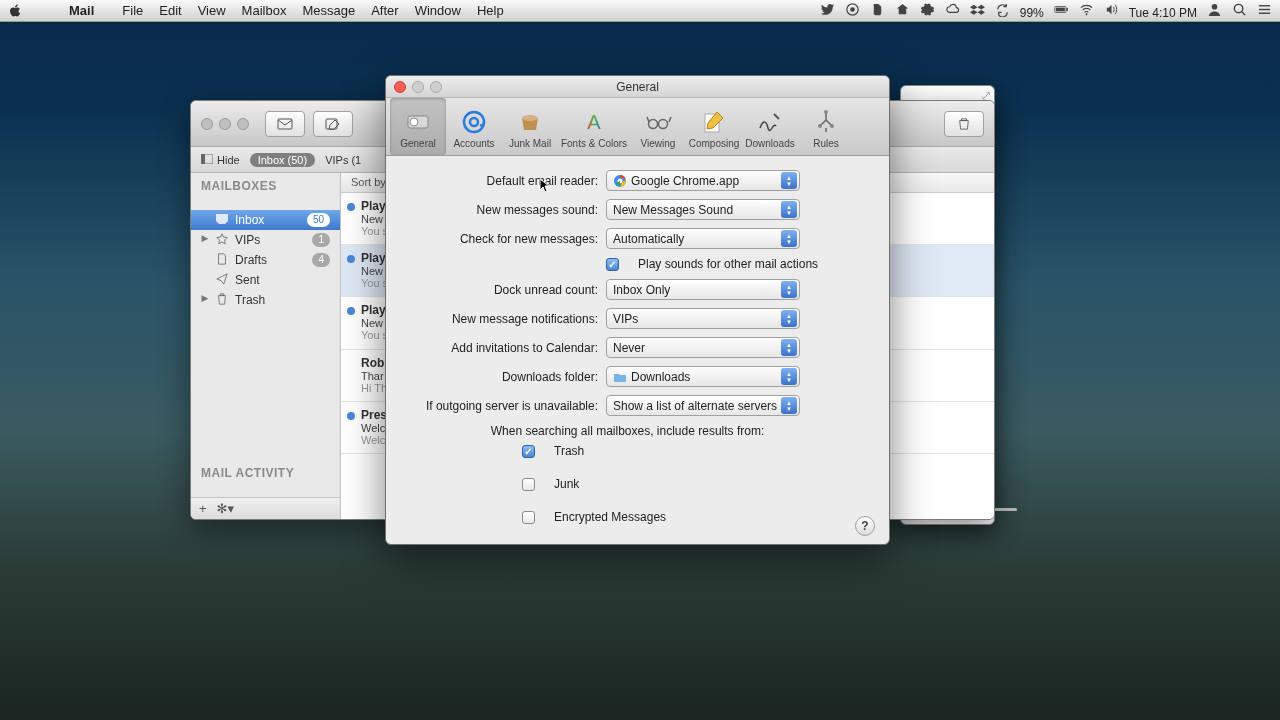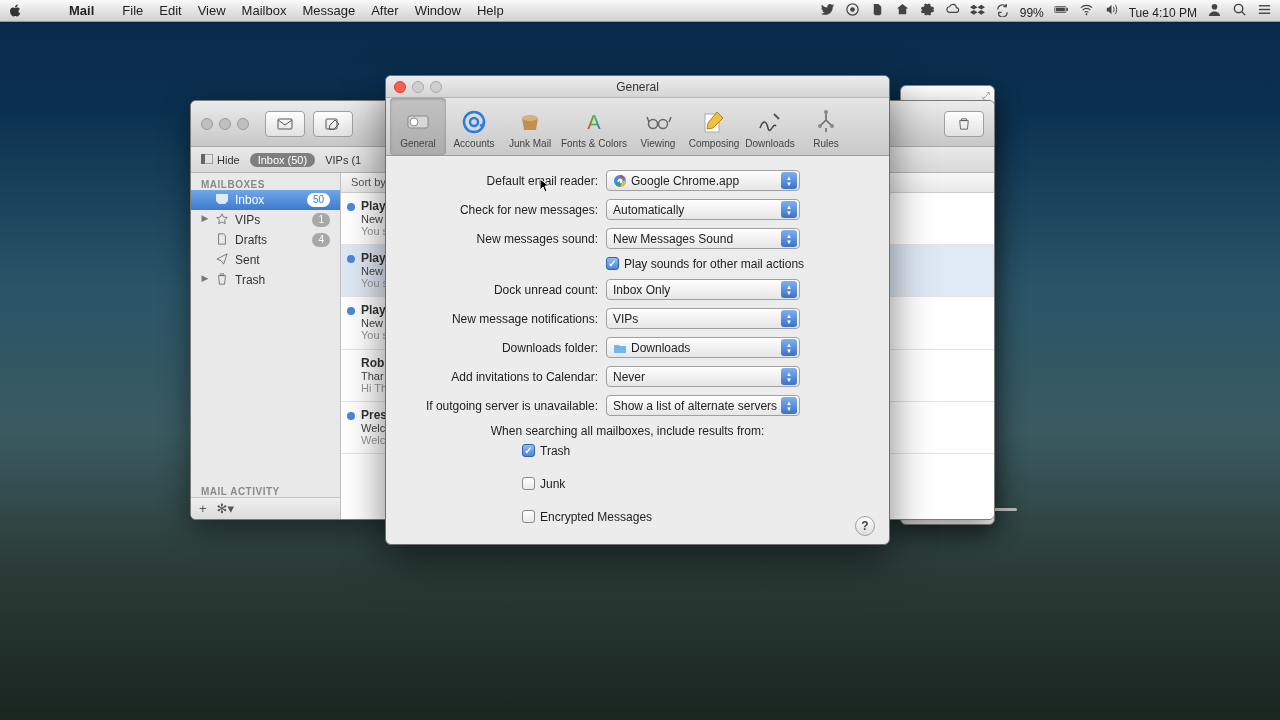--- a/index.html
+++ b/index.html
@@ -20,21 +20,21 @@
 .mail-toolbtn { width: 40px; height: 26px; border: 1px solid #a0a0a0; background: linear-gradient(#fefefe,#e2e2e2); border-radius: 4px; display: flex; align-items: center; justify-content: center; }
 .mail-toolbtn svg { width: 16px; height: 12px; color: #555; }
 
 .mail-subbar { height: 26px; background: linear-gradient(#e9e9e9,#d8d8d8); border-bottom: 1px solid #b5b5b5; display: flex; align-items: center; padding: 0 10px; gap: 10px; font-size: 11px; color: #333; }
 .hide-btn { display: inline-flex; align-items: flex-start; gap: 4px; }
 .inbox-pill { background: #7f7f7f; color: #fff; border-radius: 10px; padding: 1px 8px; font-size: 11px; }
 .subbar-tab { color: #333; }
 
 .mail-body { display: flex; flex: 1; }
 .mail-sidebar { width: 150px; background: #e9e9e9; border-right: 1px solid #c0c0c0; display: flex; flex-direction: column; font-size: 12px; }
-.mail-sidebar .section-label { color: #8a8a8a; font-size: 10px; font-weight: bold; padding: 6px 10px 0; letter-spacing: .5px; }
+.mail-sidebar .section-label { color: #8a8a8a; font-size: 12px; font-weight: bold; padding: 6px 10px 17px; letter-spacing: .5px; }
 .sidebar-row { display: flex; align-items: flex-start; padding: 3px 10px; gap: 6px; color: #333; }
 .sidebar-row.selected { background: linear-gradient(#6fa7e8,#3f7ad0); color: #fff; }
 .sidebar-row .lbl { flex: 1; }
 .sidebar-row .count { font-size: 10px; background: #a8a8a8; color: #fff; border-radius: 8px; padding: 0 6px; line-height: 14px; }
 .sidebar-row.selected .count { background: #fff; color: #3f7ad0; }
 .sidebar-row .disclosure { width: 8px; text-align: center; color: #777; font-size: 9px; }
 .sidebar-row svg, .sidebar-row .ico { width: 14px; height: 12px; color: #6a6a6a; flex-shrink: 0; }
 .sidebar-row.selected svg { color: #fff; }
 .mail-activity { margin-top: auto; }
 .mail-sidebar-footer { height: 22px; border-top: 1px solid #c5c5c5; background: linear-gradient(#f0f0f0,#dcdcdc); display: flex; align-items: center; padding: 0 8px; gap: 10px; font-size: 13px; color: #555; }
@@ -69,21 +69,21 @@
 .prefs-tab { width: 56px; display: flex; flex-direction: column; align-items: center; justify-content: center; font-size: 10px; color: #444; gap: 2px; border-radius: 4px; padding-top: 4px; }
 .prefs-tab.selected { background: linear-gradient(#c2c2c2,#acacac); box-shadow: inset 0 1px 3px rgba(0,0,0,.25); }
 .prefs-tab .ticon { width: 28px; height: 28px; display: flex; align-items: center; justify-content: center; }
 .prefs-body { flex: 1; padding: 14px 20px 10px; font-size: 12px; color: #222; overflow:hidden; position:relative; }
 .prefs-row { display: flex; align-items: center; margin-bottom: 8px; }
 .prefs-row .plabel { width: 200px; text-align: right; padding-right: 8px; }
 .prefs-row .pctrl { flex: 1; }
 .popup { width: 194px; height: 21px; background: linear-gradient(#fefefe,#e6e6e6); border: 1px solid #a0a0a0; border-radius: 4px; display: flex; align-items: center; padding: 0 6px; font-size: 12px; position: relative; box-shadow: 0 1px 0 rgba(255,255,255,.6) inset; }
 .popup .arrows { position: absolute; right: 2px; top: 1px; bottom: 1px; width: 16px; background: linear-gradient(#7fb0f0,#3a72c8); border-radius: 3px; display: flex; flex-direction: column; align-items: center; justify-content: center; color: #fff; font-size: 6px; line-height: 6px; }
 .popup .appicon { width: 14px; height: 14px; margin-right: 4px; display:inline-flex; }
-.check { display: flex; align-items: flex-start; gap: 5px; }
+.check { display: flex; align-items: flex-end; gap: 19px; }
 .check .box { width: 13px; height: 13px; border: 1px solid #8a8a8a; border-radius: 3px; background: linear-gradient(#fff,#e9e9e9); display: flex; align-items: center; justify-content: center; }
 .check .box.on { background: linear-gradient(#8fbef5,#4d86d6); border-color: #2f62a8; }
 .check .box.on::after { content: "✓"; color: #fff; font-size: 10px; font-weight: bold; }
 .help-btn { position: absolute; right: 14px; bottom: 8px; width: 20px; height: 20px; border-radius: 50%; background: linear-gradient(#fdfdfd,#dcdcdc); border: 1px solid #a0a0a0; display: flex; align-items: center; justify-content: center; font-size: 12px; color: #444; font-weight: bold; }
 .cursor { position: absolute; left: 539px; top: 178px; width: 12px; height: 16px; z-index: 99; }
 </style>
 </head>
 <body>
 
 <div class="menubar">
@@ -405,36 +405,36 @@
             </span>
             <span>Google Chrome.app</span>
             <div class="arrows">
               <span>▲</span>
               <span>▼</span>
             </div>
           </div>
         </div>
       </div>
     <div class="prefs-row">
+        <div class="plabel">New messages sound:</div>
+        <div class="pctrl">
+          <div class="popup">
+            <span>New Messages Sound</span>
+            <div class="arrows">
+              <span>▲</span>
+              <span>▼</span>
+            </div>
+          </div>
+        </div>
+      </div>
+    <div class="prefs-row">
         <div class="plabel">Check for new messages:</div>
         <div class="pctrl">
           <div class="popup">
             <span>Automatically</span>
-            <div class="arrows">
-              <span>▲</span>
-              <span>▼</span>
-            </div>
-          </div>
-        </div>
-      </div>
-    <div class="prefs-row">
-        <div class="plabel">New messages sound:</div>
-        <div class="pctrl">
-          <div class="popup">
-            <span>New Messages Sound</span>
             <div class="arrows">
               <span>▲</span>
               <span>▼</span>
             </div>
           </div>
         </div>
       </div>
     <div class="prefs-row">
         <div class="plabel"></div>
         <div class="pctrl">
@@ -454,49 +454,49 @@
               <span>▼</span>
             </div>
           </div>
         </div>
       </div>
     <div class="prefs-row">
         <div class="plabel">New message notifications:</div>
         <div class="pctrl">
           <div class="popup">
             <span>VIPs</span>
+            <div class="arrows">
+              <span>▲</span>
+              <span>▼</span>
+            </div>
+          </div>
+        </div>
+      </div>
+    <div class="prefs-row">
+        <div class="plabel">Add invitations to Calendar:</div>
+        <div class="pctrl">
+          <div class="popup">
+            <span>Never</span>
             <div class="arrows">
               <span>▲</span>
               <span>▼</span>
             </div>
           </div>
         </div>
       </div>
     <div class="prefs-row">
         <div class="plabel">Downloads folder:</div>
         <div class="pctrl">
           <div class="popup">
             <span class="appicon">
               <svg viewBox="0 0 14 14">
                 <path fill="#76b5e8" d="M1 4h5l1 1h6v7H1V4z"></path>
               </svg>
             </span>
             <span>Downloads</span>
-            <div class="arrows">
-              <span>▲</span>
-              <span>▼</span>
-            </div>
-          </div>
-        </div>
-      </div>
-    <div class="prefs-row">
-        <div class="plabel">Add invitations to Calendar:</div>
-        <div class="pctrl">
-          <div class="popup">
-            <span>Never</span>
             <div class="arrows">
               <span>▲</span>
               <span>▼</span>
             </div>
           </div>
         </div>
       </div>
     <div class="prefs-row">
         <div class="plabel">If outgoing server is unavailable:</div>
         <div class="pctrl">

